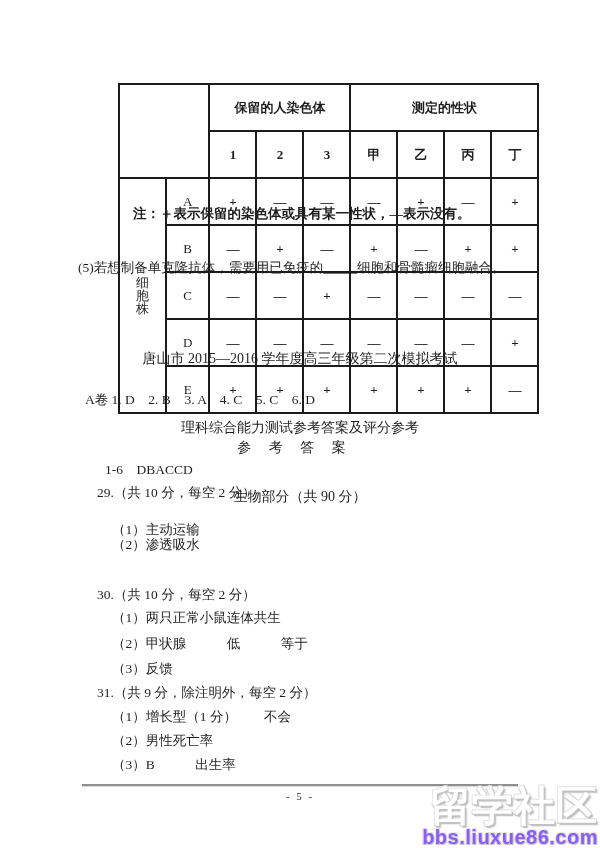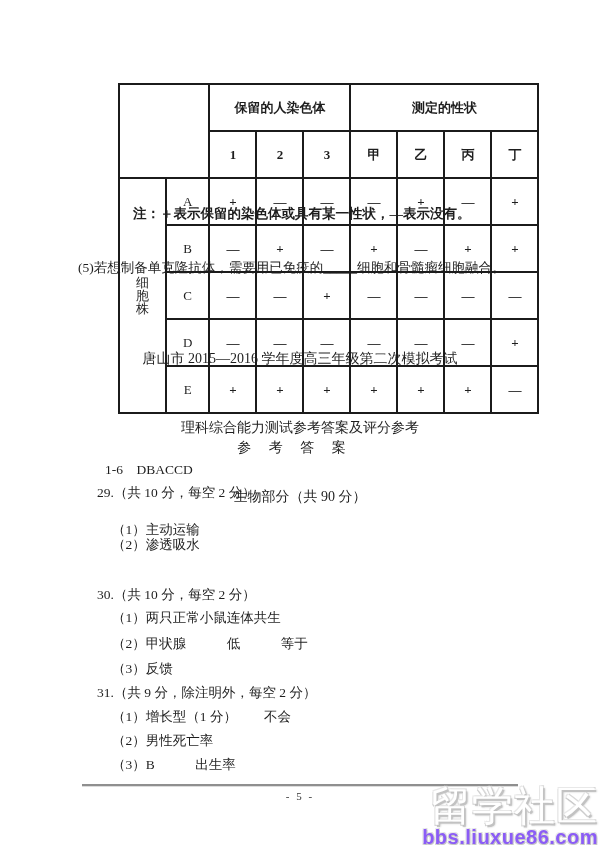--- a/index.html
+++ b/index.html
@@ -27,21 +27,21 @@
   .sec-head{position:absolute;top:439px;left:0;right:10px;text-align:center;
             font-size:14px;letter-spacing:7px;white-space:pre;}
   
   .footer-rule{position:absolute;top:784px;left:82px;width:436px;height:2px;
                background:#8f8f8f;border-bottom:1px solid #dcdcdc;}
   .page-num{position:absolute;top:790px;left:0;right:0;text-align:center;
             font-size:11px;letter-spacing:2px;color:#333;}
   
   .watermark{position:absolute;right:2px;bottom:0;text-align:right;
              font-family:"Liberation Sans","DejaVu Sans",sans-serif;}
-  .wm1{font-size:41px;font-weight:400;letter-spacing:1px;color:#fff;line-height:40px;
+  .wm1{font-size:41px;font-weight:700;letter-spacing:1px;color:#fff;line-height:40px;
        text-shadow:1.5px 1.5px 0 #c2c2c2,-1px -1px 0 #e8e8e8,1px -1px 0 #d8d8d8,-1px 1px 0 #d0d0d0,2px 2px 2px #bdbdbd;margin-top:32px;}
   .wm2{font-size:20px;font-weight:700;letter-spacing:.5px;color:#8b5cf6;line-height:22px;
        text-shadow:1px 1px 0 #c6c6c6,-1px -1px 0 #ececec,1px -1px 0 #dedede,-1px 1px 0 #d6d6d6;}
 </style>
 </head>
 <body>
 
 <div class="page">
 
   <div class="tbl-wrap">
@@ -129,20 +129,21 @@
 
   <div class="ln note" style="top:206px;left:133px;">注：＋表示保留的染色体或具有某一性状，—表示没有。</div>
   <div class="ln" style="top:260px;left:78px;">(5)若想制备单克隆抗体，需要用已免疫的_____细胞和骨髓瘤细胞融合。</div>
 
   <div class="titles">
     <div>唐山市 2015—2016 学年度高三年级第二次模拟考试</div>
     <div>理科综合能力测试参考答案及评分参考</div>
     <div>生物部分（共 90 分）</div>
   </div>
 
+  <div class="ln" style="top:392px;left:85px;">A卷 1. D    2. B    3. A    4. C    5. C    6. D</div>
 
   <div class="sec-head">参 考 答 案</div>
 
   <div class="ln" style="top:462px;left:105px;">1-6　DBACCD</div>
   <div class="ln" style="top:485px;left:97px;">29.（共 10 分，每空 2 分）</div>
   <div class="ln" style="top:522px;left:112px;">（1）主动运输</div>
   <div class="ln" style="top:537px;left:112px;">（2）渗透吸水</div>
   <div class="ln" style="top:587px;left:97px;">30.（共 10 分，每空 2 分）</div>
   <div class="ln" style="top:610px;left:112px;">（1）两只正常小鼠连体共生</div>
   <div class="ln" style="top:636px;left:112px;">（2）甲状腺　　　低　　　等于</div>

